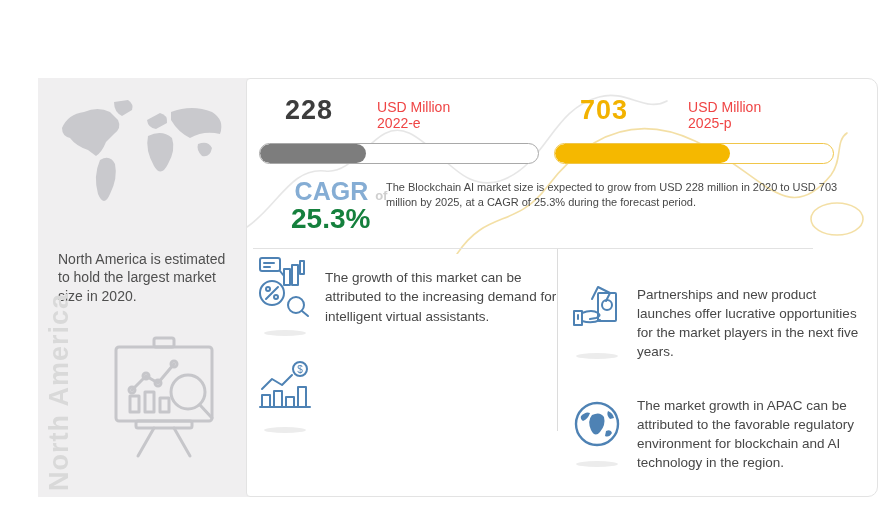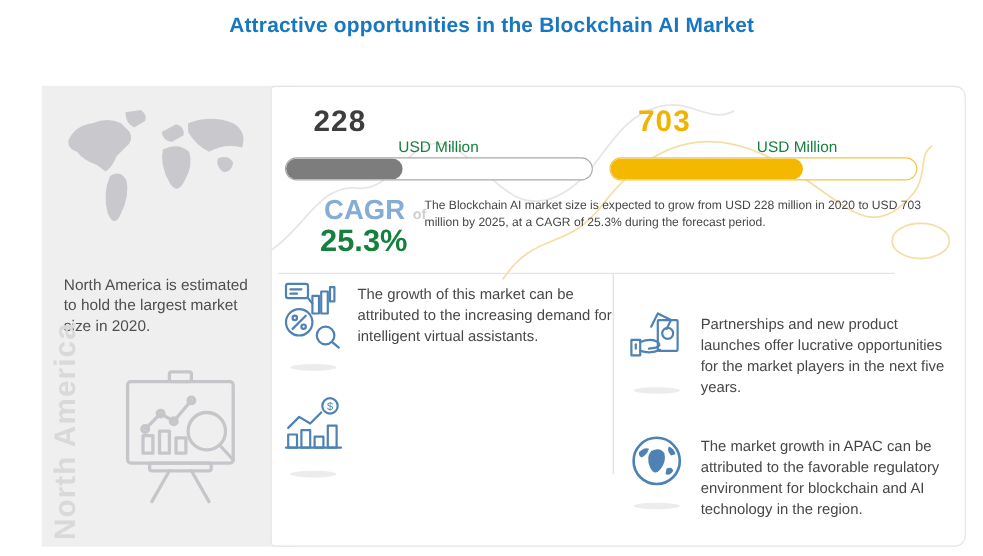--- a/index.html
+++ b/index.html
@@ -22,57 +22,56 @@
   .easel { position:absolute; left:62px; top:258px; }
 
   
   .panel { position:absolute; left:246px; top:78px; width:632px; height:419px;
            background:#fff; border:1px solid #e3e3e3; border-radius:4px 10px 10px 4px; }
   .squiggles { position:absolute; left:0; top:0; pointer-events:none; }
 
   .stat { position:absolute; top:16px; }
   .stat-2020 { left:12px; width:280px; }
   .stat-2025 { left:307px; width:280px; }
-  .stat-head { display:flex; align-items:flex-start; padding-left:26px; gap:29px; height:44px; }
+  .stat-head { display:flex; align-items:flex-start; padding-left:26px; gap:44px; height:44px; }
   .stat-2025 .stat-head { gap:60px; }
   .stat-value { font-size:27px; font-weight:bold; letter-spacing:1px; color:#3d3d3d; }
   .stat-2025 .stat-value { color:#f2b200; }
-  .stat-unit { font-size:14px; color:#15803d; line-height:1.15; padding-top:4px;margin-top:26px; }
+  .stat-unit { font-size:14px; color:#ef4444; line-height:1.15; padding-top:4px; }
   .bar-track { position:relative; margin-top:4px; height:21px; border-radius:11px;
                background:#fff; border:1px solid #a9a9a9; overflow:hidden; }
   .stat-2025 .bar-track { border-color:#f0c64a; }
   .bar-fill { position:absolute; left:0; top:0; bottom:0; border-radius:11px; }
   .fill-gray { background:#7d7d7d; }
   .fill-gold { background:#f5b800; }
 
   .cagr-wrap { position:absolute; left:44px; top:100px; width:100px; }
   .cagr-line1 { font-size:25px; font-weight:bold; color:#85add4; line-height:1;text-align:center; }
   .cagr-line1 .of { font-size:13px; font-weight:bold; color:#cfcfcf; }
   .cagr-line2 { font-size:28px; font-weight:bold; color:#15803d; line-height:1.1; }
   .cagr-desc { position:absolute; left:139px; top:101px; width:474px;
                font-size:11px; line-height:1.38; color:#474747; }
 
   .h-divider { position:absolute; left:6px; top:169px; width:560px; height:1px; background:#e2e2e2; }
   .v-divider { position:absolute; left:310px; top:170px; width:1px; height:182px; background:#dcdcdc; }
 
-  .insight { position:absolute; display:flex; gap:12px; width:300px; }
+  .insight { position:absolute; display:flex; gap:12px; width:300px;align-items:center; }
   .ins-0 { left:10px;  top:177px; }
   .ins-1 { left:322px; top:177px;margin-top:27px; }
   .ins-2 { left:10px;  top:280px; }
   .ins-3 { left:322px; top:280px;margin-top:35px; }
   .ins-icon { flex:0 0 56px; text-align:center; }
   .ins-shadow { width:42px; height:6px; margin:8px auto 0; border-radius:50%; background:#ececec; }
   .ins-text { font-size:13.5px; line-height:1.42; color:#474747; width:244px; padding-top:2px; }
 </style>
 </head>
 <body>
 
 <div class="stage">
 
-  <div class="title">Attractive opportunities in the Blockchain AI  Market</div>
 
   <div class="sidebar">
     <svg class="worldmap" width="180" height="130" viewBox="0 0 180 130">
       <g fill="#c9c9cd" stroke="none">
         <path d="M10,32 Q16,18 32,16 Q46,10 58,16 L66,24 Q70,32 62,38 L54,46 Q50,56 44,60 L36,54 Q24,50 18,42 Q10,40 10,32 Z"></path>
         <path d="M62,6 L76,4 Q82,8 80,14 L70,20 Q62,16 62,6 Z"></path>
         <path d="M48,64 Q58,58 63,68 Q66,82 58,98 Q52,112 46,98 Q41,80 48,64 Z"></path>
         <path d="M95,24 L108,17 Q116,19 115,27 L104,33 Q96,32 95,24 Z"></path>
         <path d="M96,40 Q110,33 120,42 Q124,54 116,68 Q109,82 102,70 Q93,54 96,40 Z"></path>
         <path d="M119,16 Q140,8 160,16 Q173,24 168,38 Q152,34 138,42 Q126,36 119,24 Z"></path>

